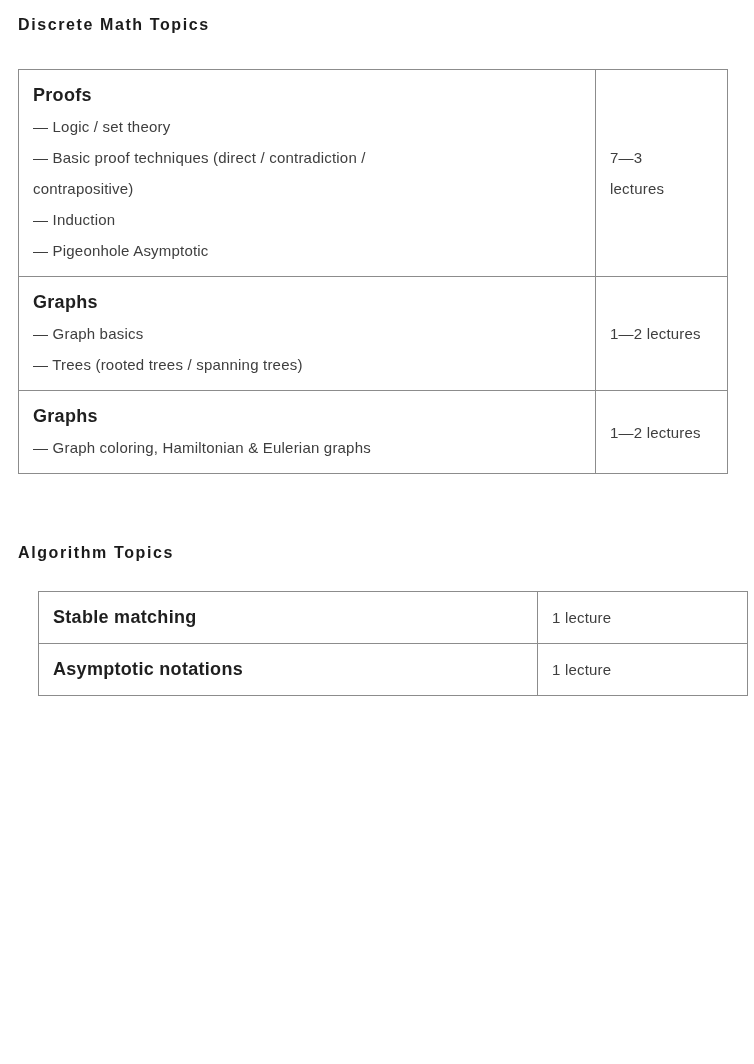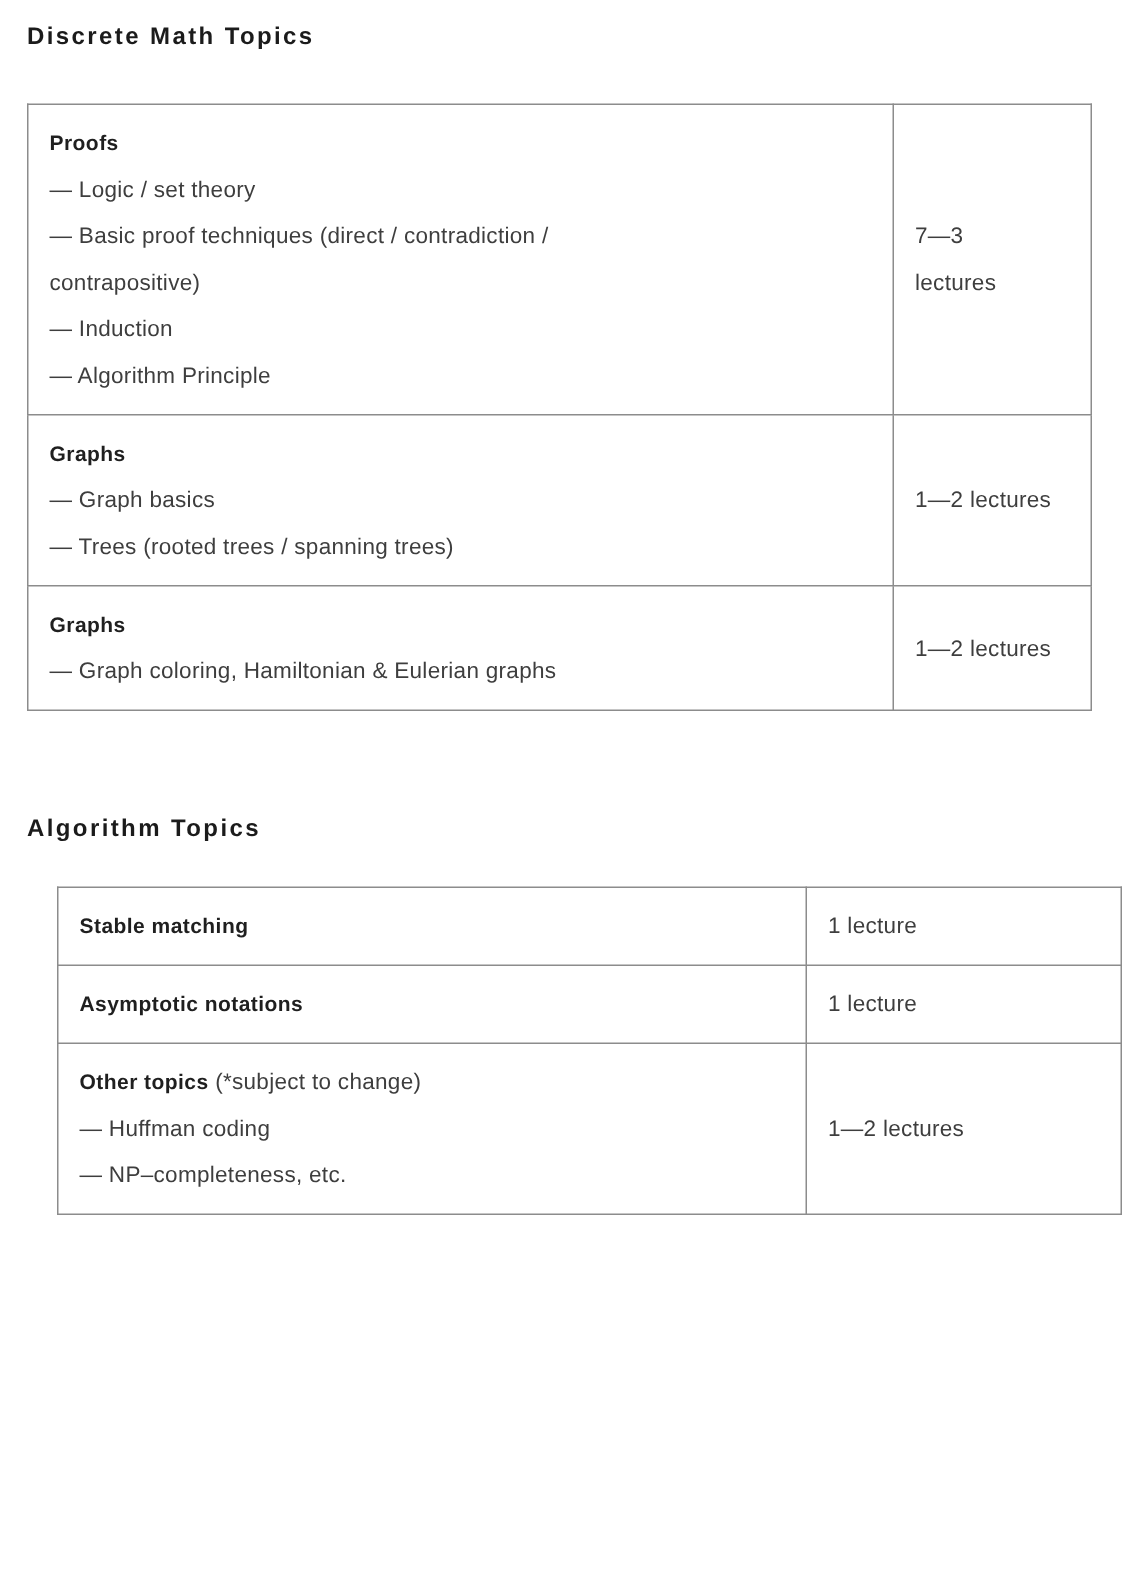--- a/index.html
+++ b/index.html
@@ -46,21 +46,21 @@
     border: 1px solid var(--table-border);
     vertical-align: middle;
     padding: 10px 14px;
     font-size: 15px;
     line-height: 31px;
     color: var(--body-text);
     letter-spacing: 0.2px;
   }
   .topic-title {
     font-weight: bold;
-    font-size: 14px;
+    font-size: 18px;
     color: var(--topic-text);
     letter-spacing: 0.3px;
   }
   .topic-note { font-weight: normal; color: var(--body-text); }
   .topic-bullet { white-space: pre-line; }
   .duration-label { white-space: pre-line; display: block; }
 </style>
 </head>
 <body>
 
@@ -75,21 +75,21 @@
           <col class="c2">
         </colgroup>
       <tbody>
         <tr>
           <td>
             <div class="topic-title">Proofs</div>
             <div class="topic-bullet">— Logic / set theory</div>
             <div class="topic-bullet">— Basic proof techniques (direct / contradiction /
 contrapositive)</div>
             <div class="topic-bullet">— Induction</div>
-            <div class="topic-bullet">— Algorithm Principle</div>
+            <div class="topic-bullet">— Pigeonhole Asymptotic</div>
           </td>
           <td>
             <span class="duration-label">7—3
 lectures</span>
           </td>
         </tr>
         <tr>
           <td>
             <div class="topic-title">Graphs</div>
             <div class="topic-bullet">— Graph basics</div>
@@ -130,29 +130,17 @@
           </td>
         </tr>
         <tr>
           <td>
             <div class="topic-title">Asymptotic notations</div>
           </td>
           <td>
             <span class="duration-label">1 lecture</span>
           </td>
         </tr>
-        <tr>
-          <td>
-            <div>
-              <span class="topic-title">Other topics</span><span class="topic-note"> (*subject to change)</span>
-            </div>
-            <div class="topic-bullet">— Huffman coding</div>
-            <div class="topic-bullet">— NP–completeness, etc.</div>
-          </td>
-          <td>
-            <span class="duration-label">1—2 lectures</span>
-          </td>
-        </tr>
       </tbody>
     </table>
   </div>
 
 </div>
 
 </body></html>

